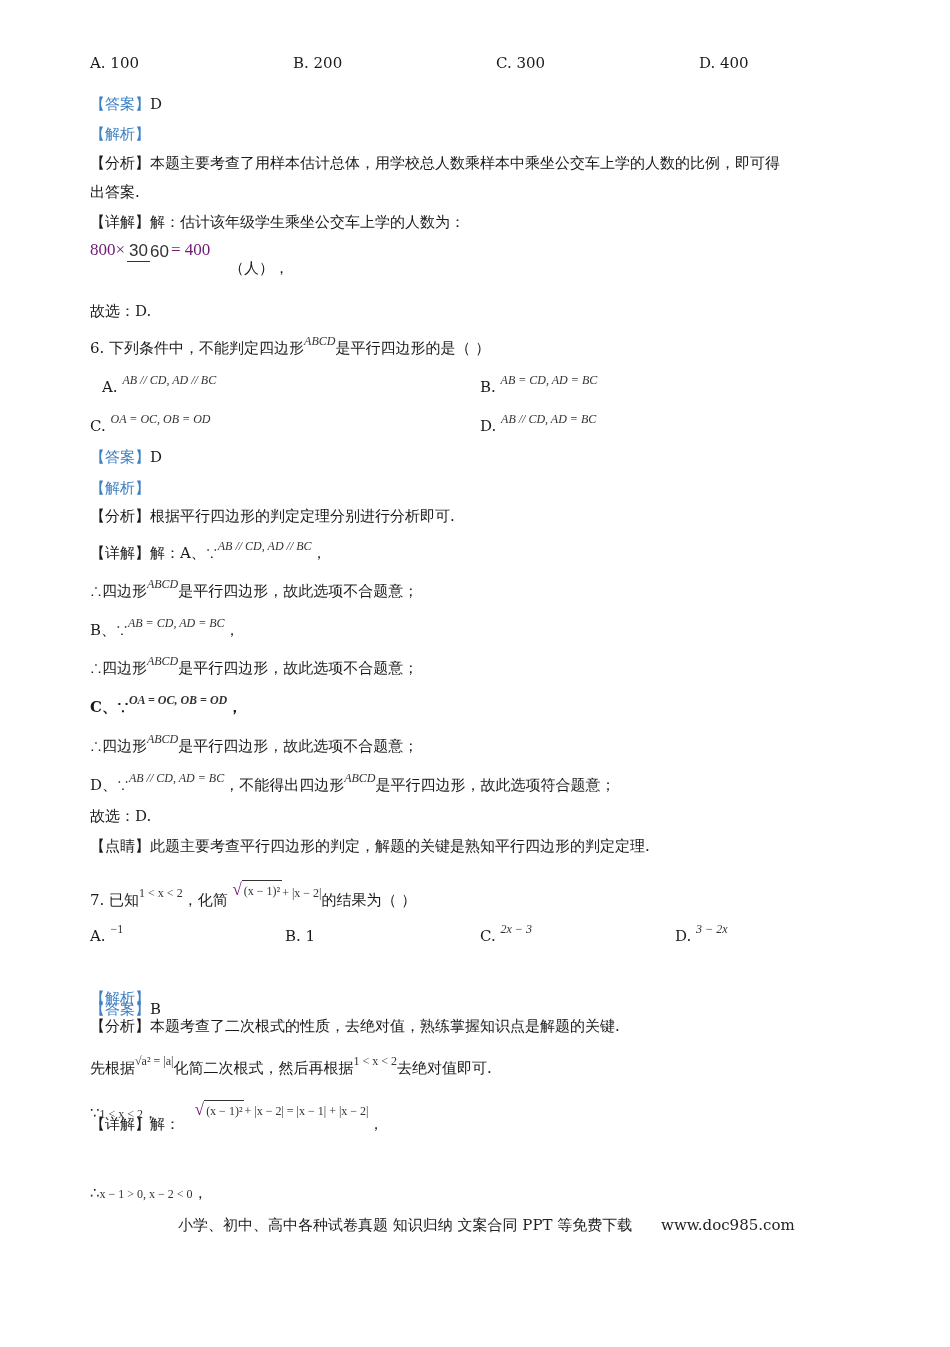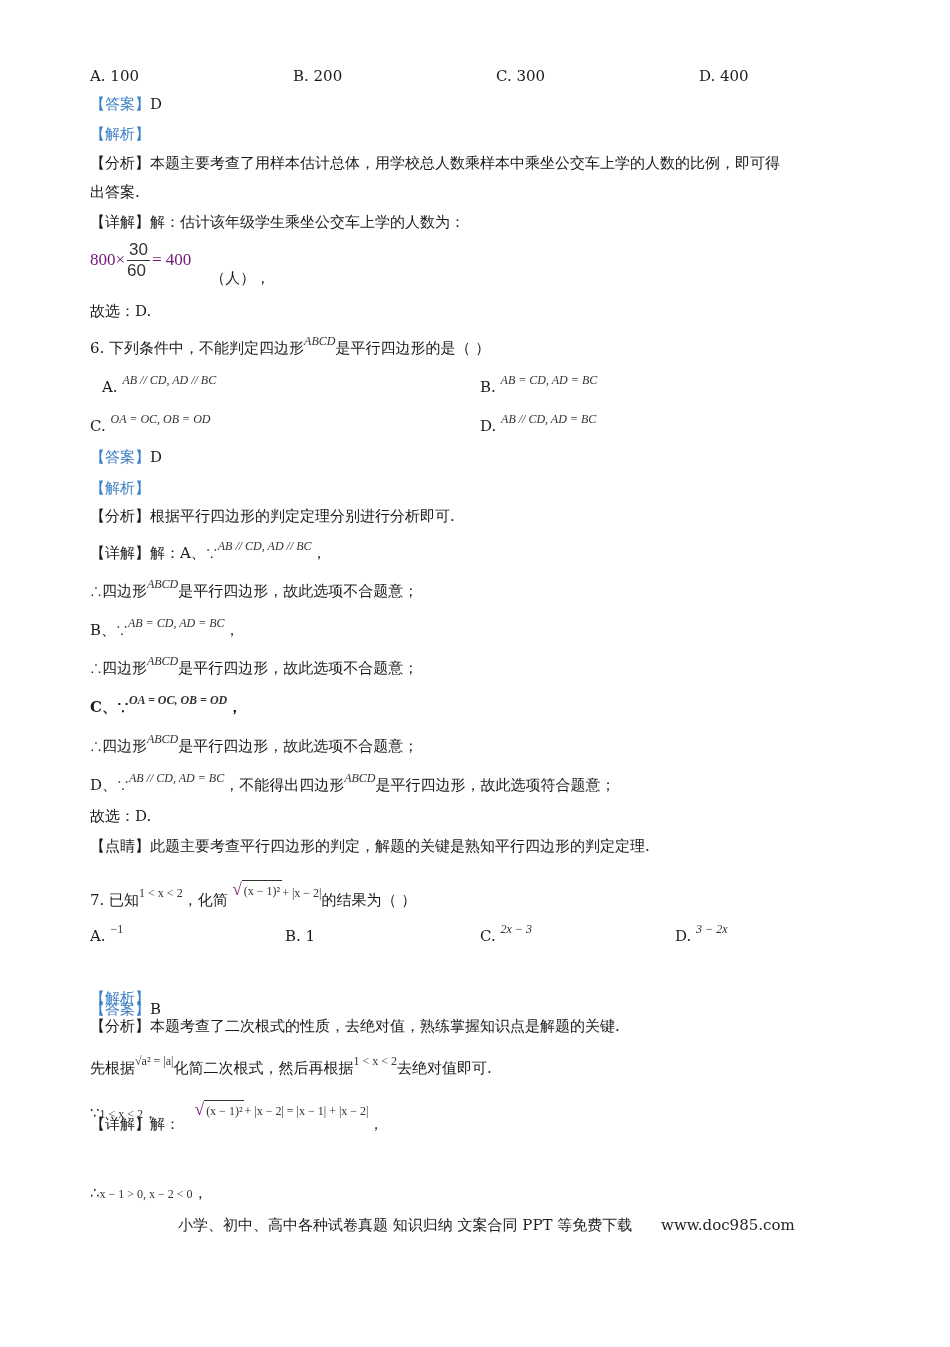--- a/index.html
+++ b/index.html
@@ -9,31 +9,31 @@
     color: #1a1a1a; font-size: 15px;
   }
   .line { position: absolute; left: 90px; white-space: nowrap; line-height: 20px; }
   .blue { color: #3b7fc4; }
   .math { font-family: "Liberation Serif", "DejaVu Serif", serif; font-style: italic; font-size: 12px; color: #333; }
   .mathn { font-family: Liberation Serif, serif; font-size: 17px; color: #701a75; }
   .opts { position: absolute; left: 90px; width: 780px; display: flex; }
   .opts .o { width: 195px; white-space: nowrap; }
   .opts2 { position: absolute; left: 90px; width: 780px; }
   .opts2 .o { position: absolute; white-space: nowrap; }
-  .frac { display: inline-flex; flex-direction: column; align-items: flex-start; vertical-align: middle; margin: 0 2px; font-family: "Liberation Sans", "DejaVu Sans", sans-serif; font-size: 17px; color:#333; }
+  .frac { display: inline-flex; align-items: flex-end; vertical-align: middle; margin: 0 2px; font-family: "Liberation Sans", "DejaVu Sans", sans-serif; font-size: 17px; color:#333; }
   .frac .num { border-bottom: 1px solid #333; padding: 0 2px; line-height: 20px; }
   .frac .den { line-height: 20px; }
   .raise { position: relative; top: -8px; }
   .sqrt { display: inline-block; border-top: 1px solid #333; padding: 0 2px; }
   .footer { position: absolute; top: 1216px; left: 178px; font-size: 15px; white-space: nowrap; color: #222; }
 </style>
 </head>
 <body>
 
-<div class="opts" style="top:67px;gap:32px;">
+<div class="opts" style="top:54px;gap:32px;">
   <span class="o">A. 100</span>
   <span class="o">B. 200</span>
   <span class="o">C. 300</span>
   <span class="o">D. 400</span>
 </div>
 
 <div class="line" style="top:94px;">
   <span class="blue">【答案】</span><span>D</span>
 </div>
 <div class="line" style="top:124px;">

